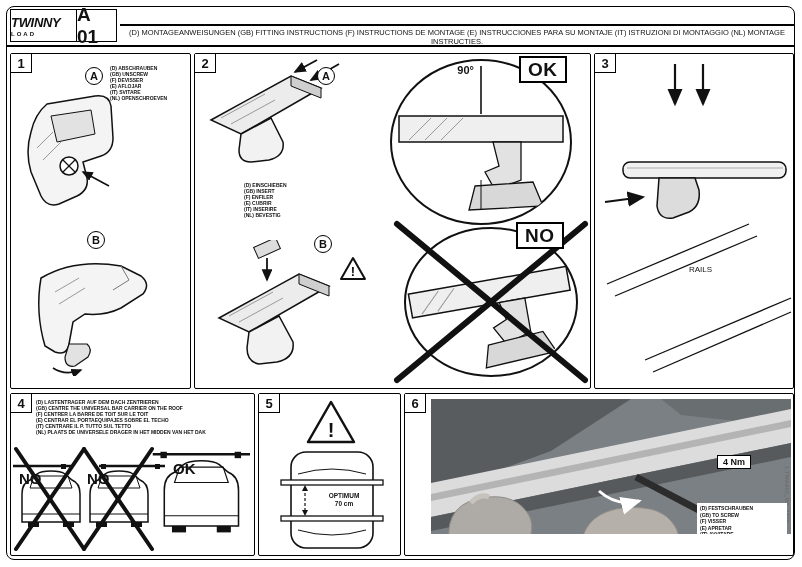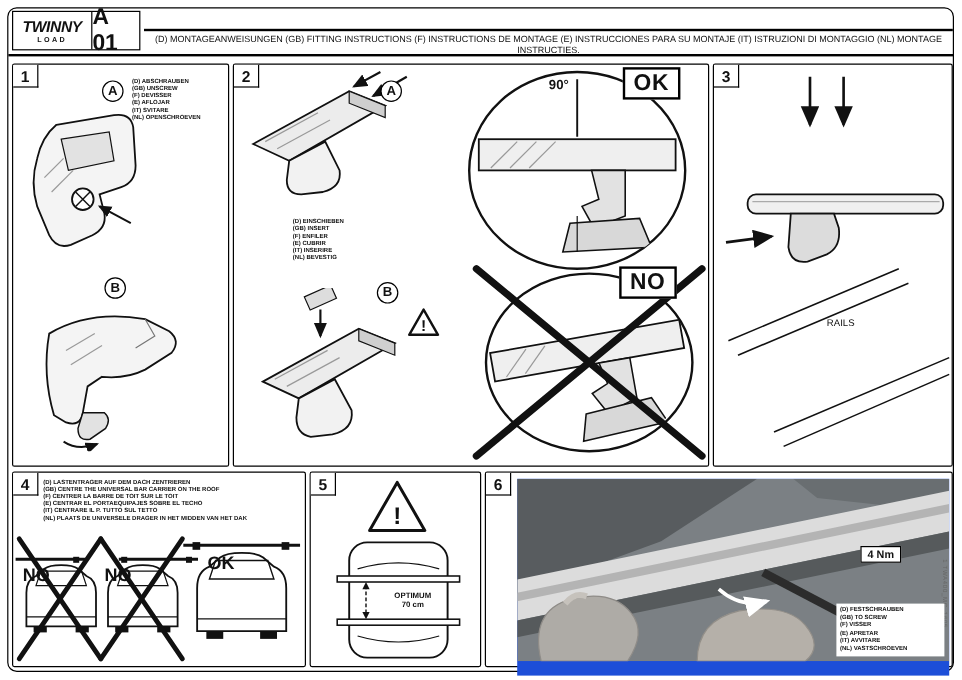--- a/index.html
+++ b/index.html
@@ -5,21 +5,21 @@
   * { margin:0; padding:0; box-sizing:border-box; }
   html,body { background:#fff; }
   body { font-family:"Liberation Sans", sans-serif; color:#111; }
   .sheet { position:relative; width:802px; height:567px; background:#fff; overflow:hidden; }
   .frame { position:absolute; left:6px; top:6px; width:789px; height:554px;
            border:1.5px solid #000; border-radius:8px; }
 
   
   .logo-box { position:absolute; left:10px; top:9px; width:107px; height:33px;
               border:1.5px solid #000; display:flex; align-items:stretch; background:#fff; }
-  .logo-left { width:66px; display:flex; flex-direction:column; align-items:center; justify-content:center; border-right:1.5px solid #000; }
+  .logo-left { width:66px; display:flex; flex-direction:column; justify-content:center; border-right:1.5px solid #000; }
   .brand { font-style:italic; font-weight:bold; font-size:13px; letter-spacing:-0.3px; }
   .brand-sub { font-size:6px; font-weight:bold; letter-spacing:2px; margin-top:1px; }
   .model { flex:1; display:flex; align-items:center; justify-content:center; font-weight:bold; font-size:19px; }
   .norms { position:absolute; left:122px; top:11px; width:670px; text-align:center;
            font-weight:bold; font-size:8px; line-height:10px; }
   .rule1 { position:absolute; left:120px; top:24px; width:674px; height:1.5px; background:#000; }
   .langs { position:absolute; left:122px; top:28px; width:670px; text-align:center;
            font-weight:400; font-size:7.5px; }
   .rule2 { position:absolute; left:7px; top:45px; width:788px; height:1.5px; background:#000; }
 
@@ -35,21 +35,21 @@
          border-right:1.5px solid #000; border-bottom:1.5px solid #000;
          display:flex; align-items:center; justify-content:center;
          font-weight:bold; font-size:13px; background:#fff; z-index:3; }
   .lbl { position:absolute; width:18px; height:18px; border:1.7px solid #000; border-radius:50%;
          display:flex; align-items:center; justify-content:center;
          font-weight:bold; font-size:11px; background:#fff; z-index:2; }
   .tiny { position:absolute; font-size:5px; line-height:6px; font-weight:bold; white-space:nowrap; z-index:2; }
   .abs { position:absolute; }
   .flag { position:absolute; border:2.5px solid #000; background:#fff; font-weight:bold;
           font-size:19px; line-height:23px; padding:0 7px; z-index:4; letter-spacing:0.5px; }
-  .photo { position:absolute; left:26px; top:5px; width:360px; height:164px; overflow:hidden; background:#1d4ed8; }
+  .photo { position:absolute; left:26px; top:5px; width:360px; height:135px; overflow:hidden; background:#ef4444; }
   .torque { position:absolute; left:286px; top:56px; border:1.5px solid #000; background:#fff;
             font-weight:bold; font-size:9px; padding:1px 5px; z-index:3; }
   .screw-list { position:absolute; left:266px; top:104px; width:90px; background:#fff;
                 padding:2px 3px; font-size:5px; line-height:6.6px; font-weight:bold; z-index:3; }
   .side-code { position:absolute; left:784px; top:466px; writing-mode:vertical-rl;
                font-size:5px; color:#666; letter-spacing:0.6px; }
   svg { display:block; }
   svg text { font-family:"Liberation Sans", sans-serif; }
 </style>
 </head>

